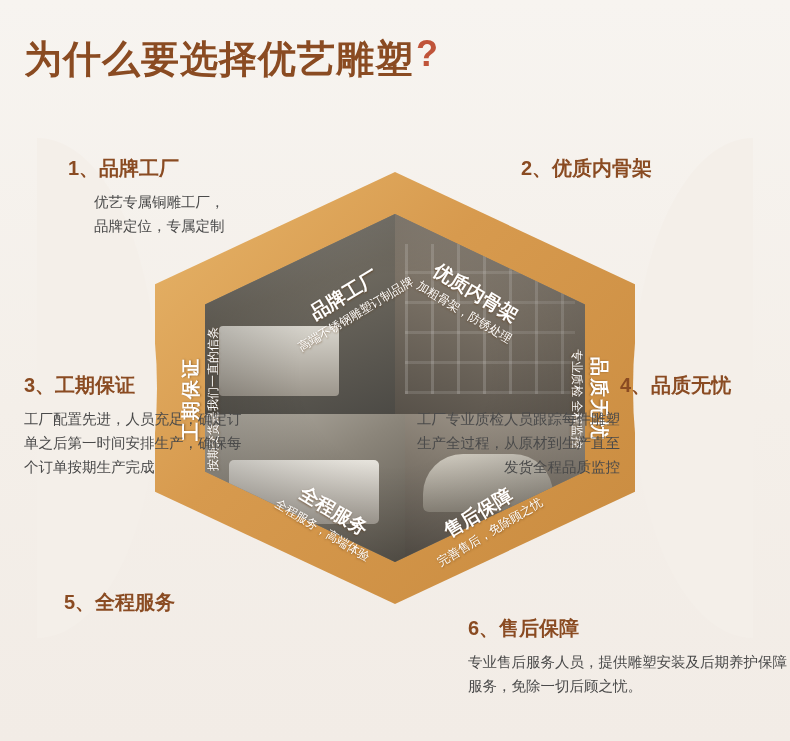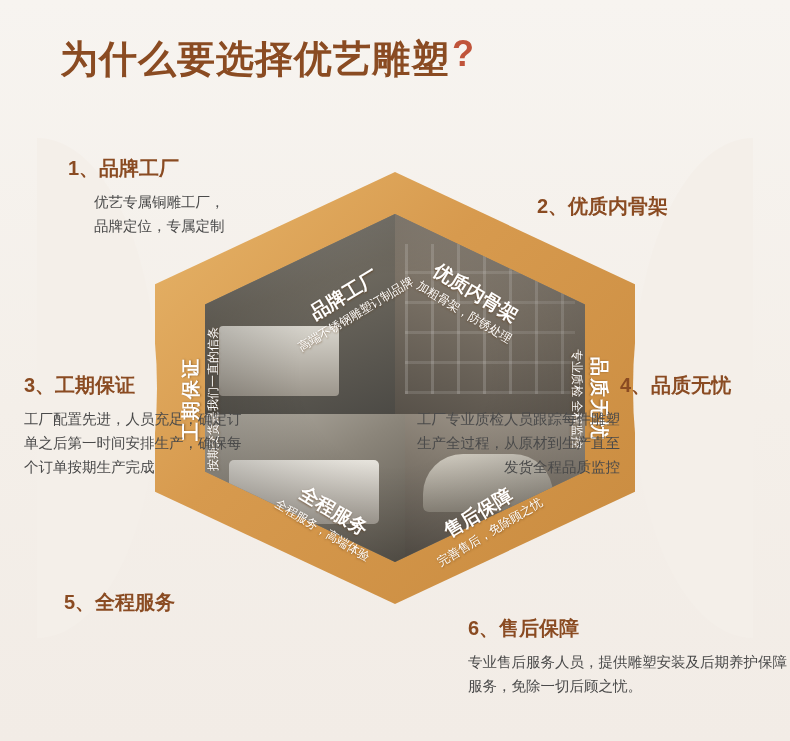--- a/index.html
+++ b/index.html
@@ -30,21 +30,20 @@
     display: flex;
     align-items: flex-start;
   }
   .title-text {
     font-size: 38px;
     font-weight: bold;
     color: #8a4b22;
     letter-spacing: 1px;
     line-height: 1;
     font-family: "Liberation Sans", sans-serif;
-    margin-left: 36px;
   }
   .title-q {
     font-size: 36px;
     font-weight: bold;
     color: #c0543a;
     margin-left: 2px;
     line-height: 1;
     position: relative;
     top: -4px;
   }
@@ -213,21 +212,21 @@
     margin-bottom: 9px;
     white-space: nowrap;
   }
   .blurb .b-body {
     font-size: 14.5px;
     color: #4a4a4a;
     line-height: 1.65;
   }
   .b-1 { left: 68px;  top: 155px; }
   .b-1 .b-body { padding-left: 26px; }
-  .b-2 { left: 537px; top: 155px; margin-top: 38px; }
+  .b-2 { left: 521px; top: 155px; }
   .b-3 { left: 24px;  top: 372px; width: 220px; }
   .b-4 { left: 620px; top: 372px; }
   .b-4 .b-head { margin-left: 0; }
   .b-4 .b-body { text-align: right; position: relative; left: -215px; width: 215px; }
   .b-5 { left: 64px;  top: 589px; }
   .b-5 .b-body { padding-left: 18px; }
   .b-6 { left: 468px; top: 615px; }
 
   
   .b-2 .b-body { width: 220px; }

